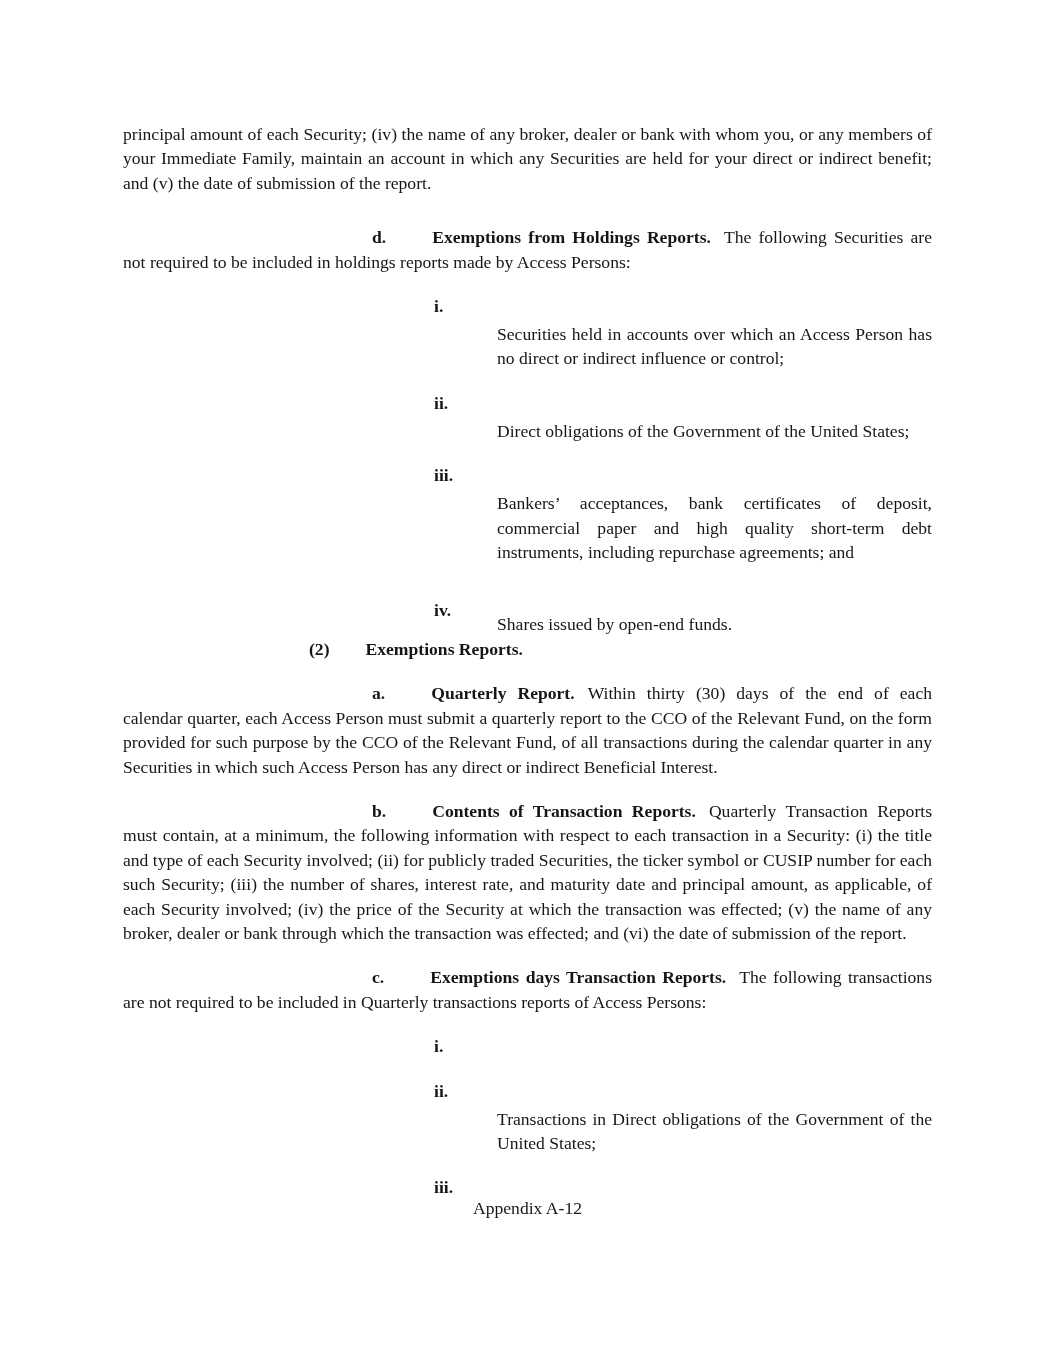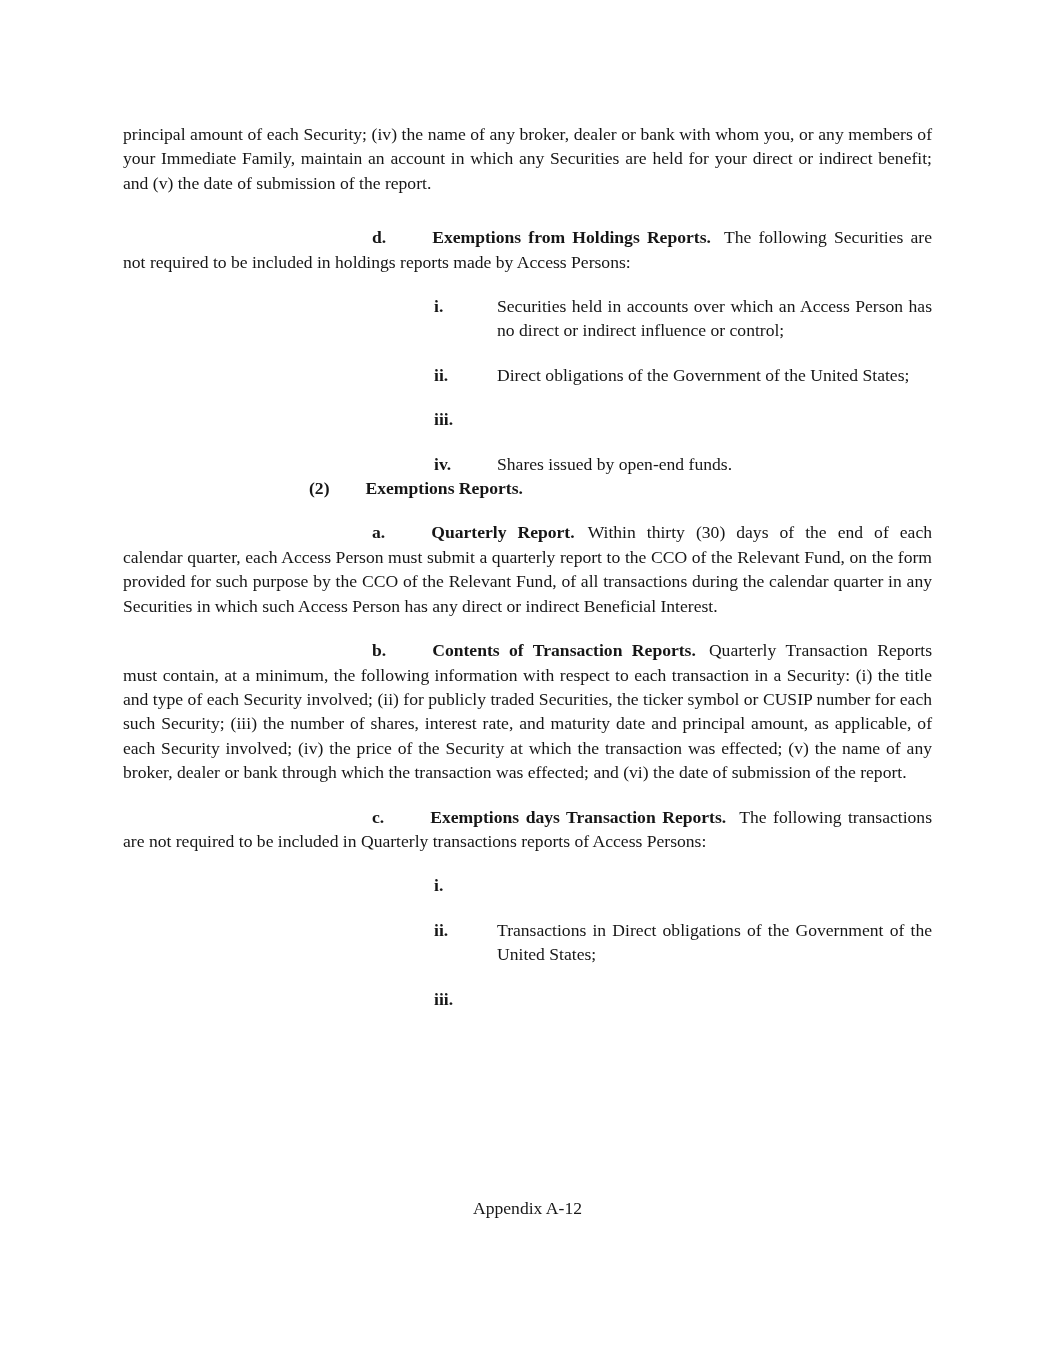--- a/index.html
+++ b/index.html
@@ -62,20 +62,21 @@
     margin-bottom: 0;
     align-items: center;
   }
   .li-marker {
     flex: 0 0 63px;
     font-weight: bold;
   }
   .li-text {
     flex: 1 1 auto;
     text-align: justify;
+    margin-top: 28px;
   }
   .footer {
     position: absolute;
     top: 1196px;
     left: 0;
     width: 100%;
     text-align: center;
   }
 </style>
 </head>
@@ -92,20 +93,21 @@
       <div class="list-item">
         <span class="li-marker">i.</span>
         <div class="li-text">Securities held in accounts over which an Access Person has no direct or indirect influence or control;</div>
       </div>
       <div class="list-item">
         <span class="li-marker">ii.</span>
         <div class="li-text">Direct obligations of the Government of the United States;</div>
       </div>
       <div class="list-item">
         <span class="li-marker">iii.</span>
+        <div class="li-text">Bankers’ acceptances, bank certificates of deposit, commercial paper and high quality short-term debt instruments, including repurchase agreements; and</div>
       </div>
       <div class="list-item">
         <span class="li-marker">iv.</span>
         <div class="li-text">Shares issued by open-end funds.</div>
       </div>
     </div>
 
     <p class="sec2-line"><span class="sec2-marker">(2)</span><span class="sec2-heading">Exemptions Reports.</span></p>
 
     <p class="para labeled"><span class="sec-label">a.</span><span class="sec-heading">Quarterly Report.</span><span>Within thirty (30) days of the end of each calendar quarter, each Access Person must submit a quarterly report to the CCO of the Relevant Fund, on the form provided for such purpose by the CCO of the Relevant Fund, of all transactions during the calendar quarter in any Securities in which such Access Person has any direct or indirect Beneficial Interest.</span></p>

